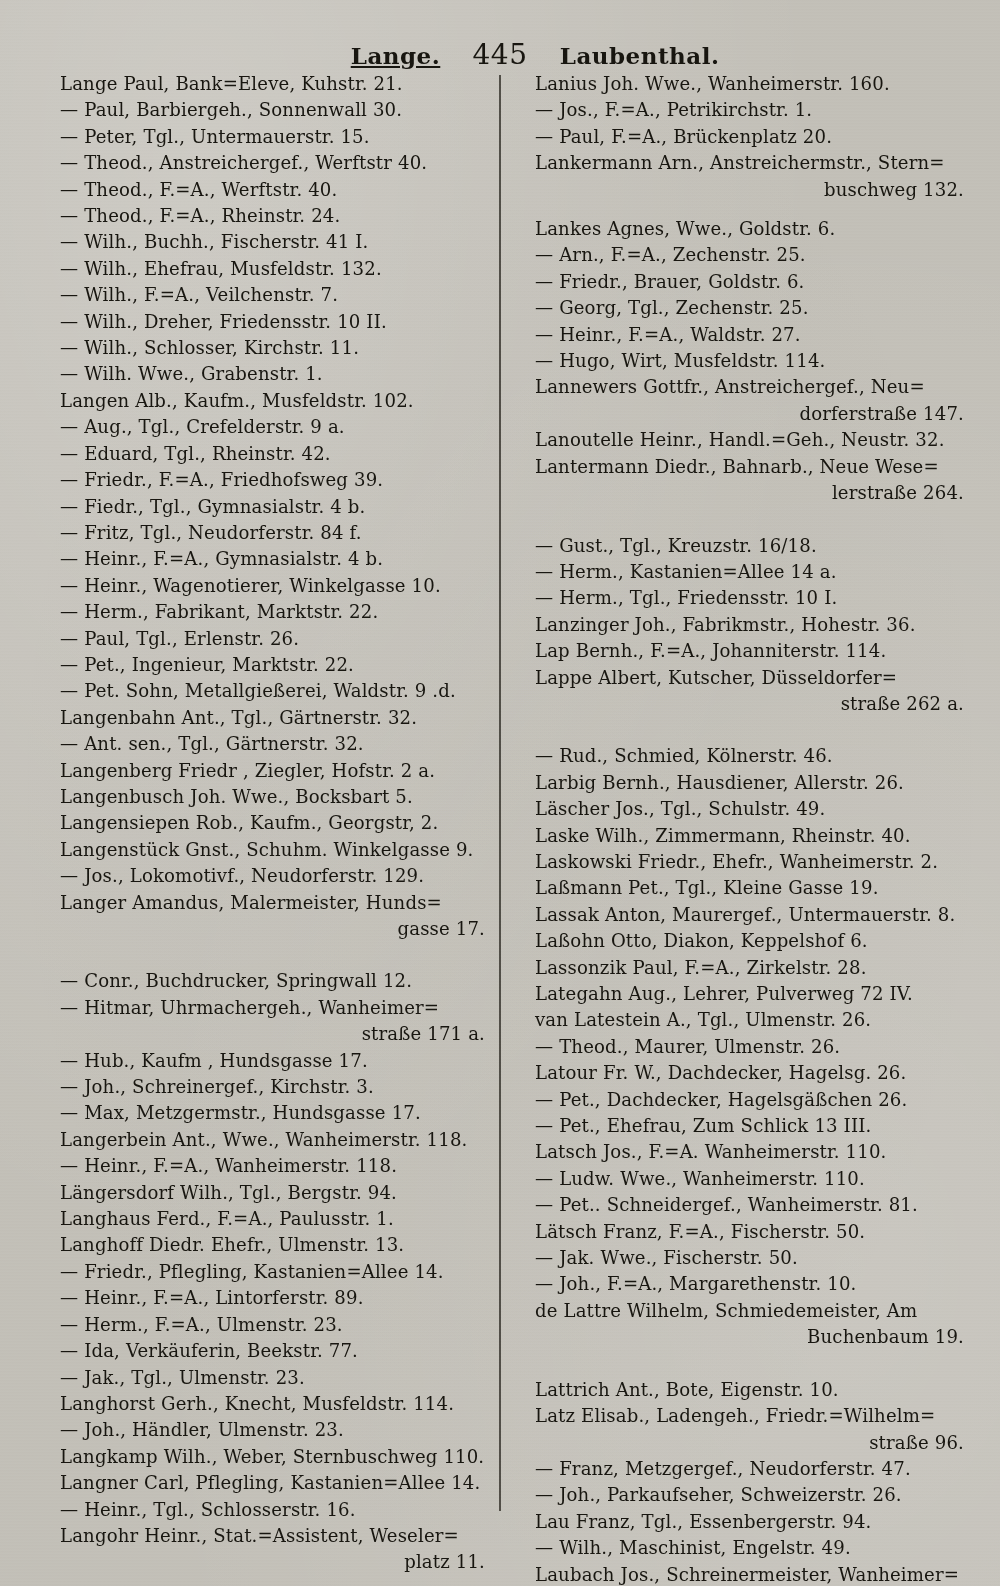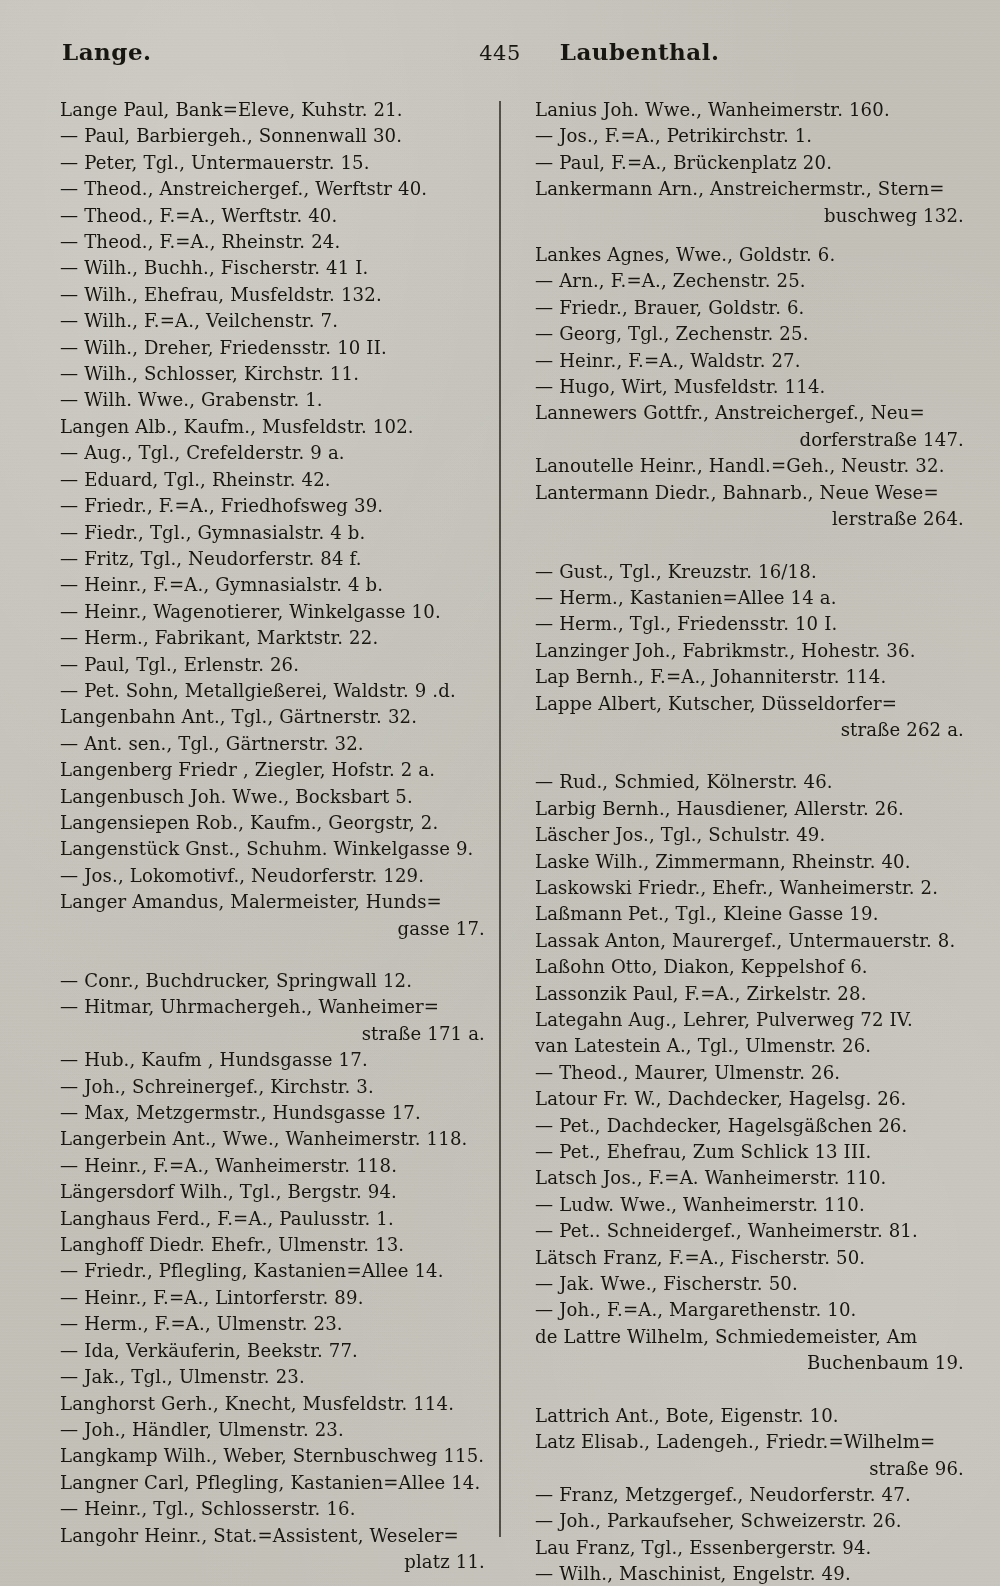--- a/index.html
+++ b/index.html
@@ -32,41 +32,42 @@
     display: flex;
     align-items: baseline;
     justify-content: space-between;
     padding: 38px 62px 0 62px;
     font-weight: bold;
     font-size: 23px;
     letter-spacing: 0.5px;
   }
   .header .hdr-left {
     width: 380px;
-    text-align: left;
+    text-align: right;
+    text-decoration: underline;
   }
   .header .hdr-center {
     width: 120px;
     text-align: center;
     font-weight: normal;
-    font-size: 21px;
+    font-size: 28px;
     font-family: "DejaVu Serif", serif;
   }
   .header .hdr-right {
     width: 380px;
     text-align: left;
   }
   .fraktur {
     font-family: "DejaVu Serif", serif;
     font-style: normal;
   }
   .columns {
     position: relative;
     display: flex;
-    margin-top: 32px;
+    margin-top: 0;
     padding: 0 30px;
     height: 1470px;
   }
   .col {
     width: 462px;
     padding: 0 6px;
     box-sizing: border-box;
   }
   .col.left { padding-left: 30px; }
   .col.right { padding-left: 26px; }
@@ -138,20 +139,21 @@
         <p class="entry">Langen Alb., Kaufm., Musfeldstr. 102.</p>
         <p class="entry">— Aug., Tgl., Crefelderstr. 9 a.</p>
         <p class="entry">— Eduard, Tgl., Rheinstr. 42.</p>
         <p class="entry">— Friedr., F.=A., Friedhofsweg 39.</p>
         <p class="entry">— Fiedr., Tgl., Gymnasialstr. 4 b.</p>
         <p class="entry">— Fritz, Tgl., Neudorferstr. 84 f.</p>
         <p class="entry">— Heinr., F.=A., Gymnasialstr. 4 b.</p>
         <p class="entry">— Heinr., Wagenotierer, Winkelgasse 10.</p>
         <p class="entry">— Herm., Fabrikant, Marktstr. 22.</p>
         <p class="entry">— Paul, Tgl., Erlenstr. 26.</p>
+        <p class="entry">— Pet., Ingenieur, Marktstr. 22.</p>
         <p class="entry">— Pet. Sohn, Metallgießerei, Waldstr. 9 .d.</p>
         <p class="entry">Langenbahn Ant., Tgl., Gärtnerstr. 32.</p>
         <p class="entry">— Ant. sen., Tgl., Gärtnerstr. 32.</p>
         <p class="entry">Langenberg Friedr , Ziegler, Hofstr. 2 a.</p>
         <p class="entry">Langenbusch Joh. Wwe., Bocksbart 5.</p>
         <p class="entry">Langensiepen Rob., Kaufm., Georgstr, 2.</p>
         <p class="entry">Langenstück Gnst., Schuhm. Winkelgasse 9.</p>
         <p class="entry">— Jos., Lokomotivf., Neudorferstr. 129.</p>
         <p class="entry">Langer Amandus,  Malermeister,  Hunds=</p>
         <p class="entry cont"><span class="ind">&nbsp;</span><span>gasse 17.</span></p>
@@ -167,21 +169,21 @@
         <p class="entry">Längersdorf Wilh., Tgl., Bergstr. 94.</p>
         <p class="entry">Langhaus Ferd., F.=A., Paulusstr. 1.</p>
         <p class="entry">Langhoff Diedr. Ehefr., Ulmenstr. 13.</p>
         <p class="entry">— Friedr., Pflegling, Kastanien=Allee 14.</p>
         <p class="entry">— Heinr., F.=A., Lintorferstr. 89.</p>
         <p class="entry">— Herm., F.=A., Ulmenstr. 23.</p>
         <p class="entry">— Ida, Verkäuferin, Beekstr. 77.</p>
         <p class="entry">— Jak., Tgl., Ulmenstr. 23.</p>
         <p class="entry">Langhorst Gerh., Knecht, Musfeldstr. 114.</p>
         <p class="entry">— Joh., Händler, Ulmenstr. 23.</p>
-        <p class="entry">Langkamp Wilh., Weber, Sternbuschweg 115.</p>
+        <p class="entry">Langkamp Wilh., Weber, Sternbuschweg 110.</p>
         <p class="entry">Langner Carl, Pflegling, Kastanien=Allee 14.</p>
         <p class="entry">— Heinr., Tgl., Schlosserstr. 16.</p>
         <p class="entry">Langohr  Heinr.,   Stat.=Assistent,   Weseler=</p>
         <p class="entry cont"><span class="ind">&nbsp;</span><span>platz 11.</span></p>
         <div class="gap"></div>
       </div>
     <div class="divider"></div>
     <div class="col right" id="col-right">
         <p class="entry">Lanius Joh. Wwe., Wanheimerstr. 160.</p>
         <p class="entry">— Jos., F.=A., Petrikirchstr. 1.</p>

